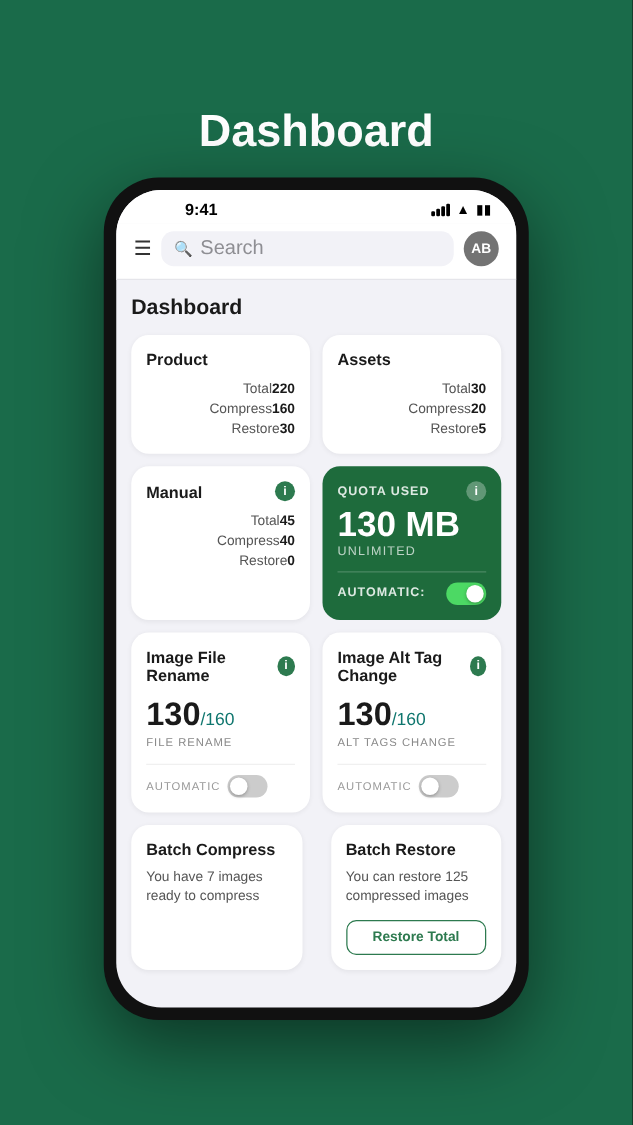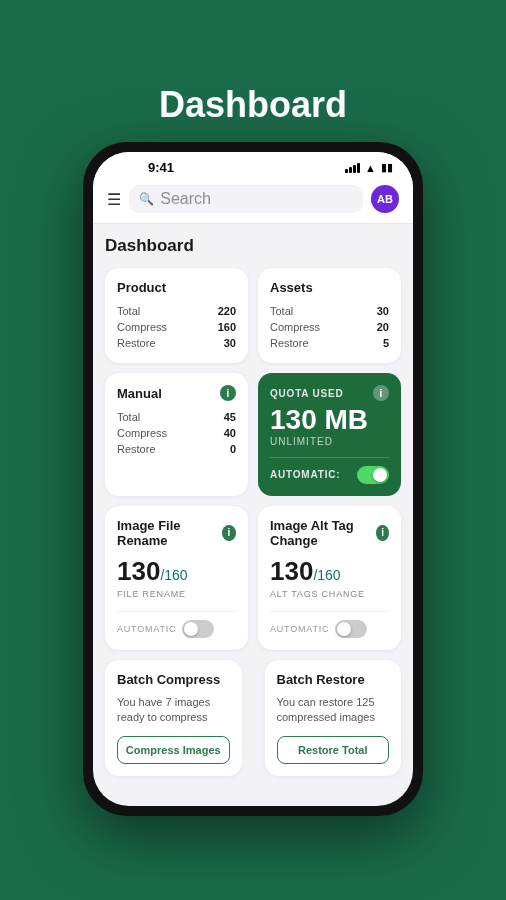--- a/index.html
+++ b/index.html
@@ -107,21 +107,21 @@
       color: #8e8e93;
       font-size: 12px;
     }
     .search-bar-text {
       font-size: 16px;
       color: #8e8e93;
     }
     .avatar {
       width: 28px;
       height: 28px;
-      background: #6d28d9;
+      background: #737373;
       border-radius: 50%;
       display: flex;
       align-items: center;
       justify-content: center;
       color: white;
       font-size: 11px;
       font-weight: 700;
       flex-shrink: 0;
     }
     
@@ -171,21 +171,21 @@
       display: flex;
       align-items: center;
       justify-content: center;
       color: white;
       font-size: 10px;
       font-weight: 700;
       cursor: pointer;
     }
     .stat-row {
       display: flex;
-      justify-content: space-between;
+      justify-content: flex-end;
       padding: 2px 0;
     }
     .stat-label {
       font-size: 11px;
       color: #555;
     }
     .stat-value {
       font-size: 11px;
       font-weight: 600;
       color: #1a1a1a;
@@ -491,21 +491,20 @@
             </div>
           </div>
 
         </div>
 
         <div class="batch-row">
 
           <div class="batch-card">
             <div class="batch-title">Batch Compress</div>
             <div class="batch-desc">You have 7 images ready to compress</div>
-            <button class="batch-btn">Compress Images</button>
           </div>
 
           <div class="batch-card">
             <div class="batch-title">Batch Restore</div>
             <div class="batch-desc">You can restore 125 compressed images</div>
             <button class="batch-btn">Restore Total</button>
           </div>
 
         </div>
 

